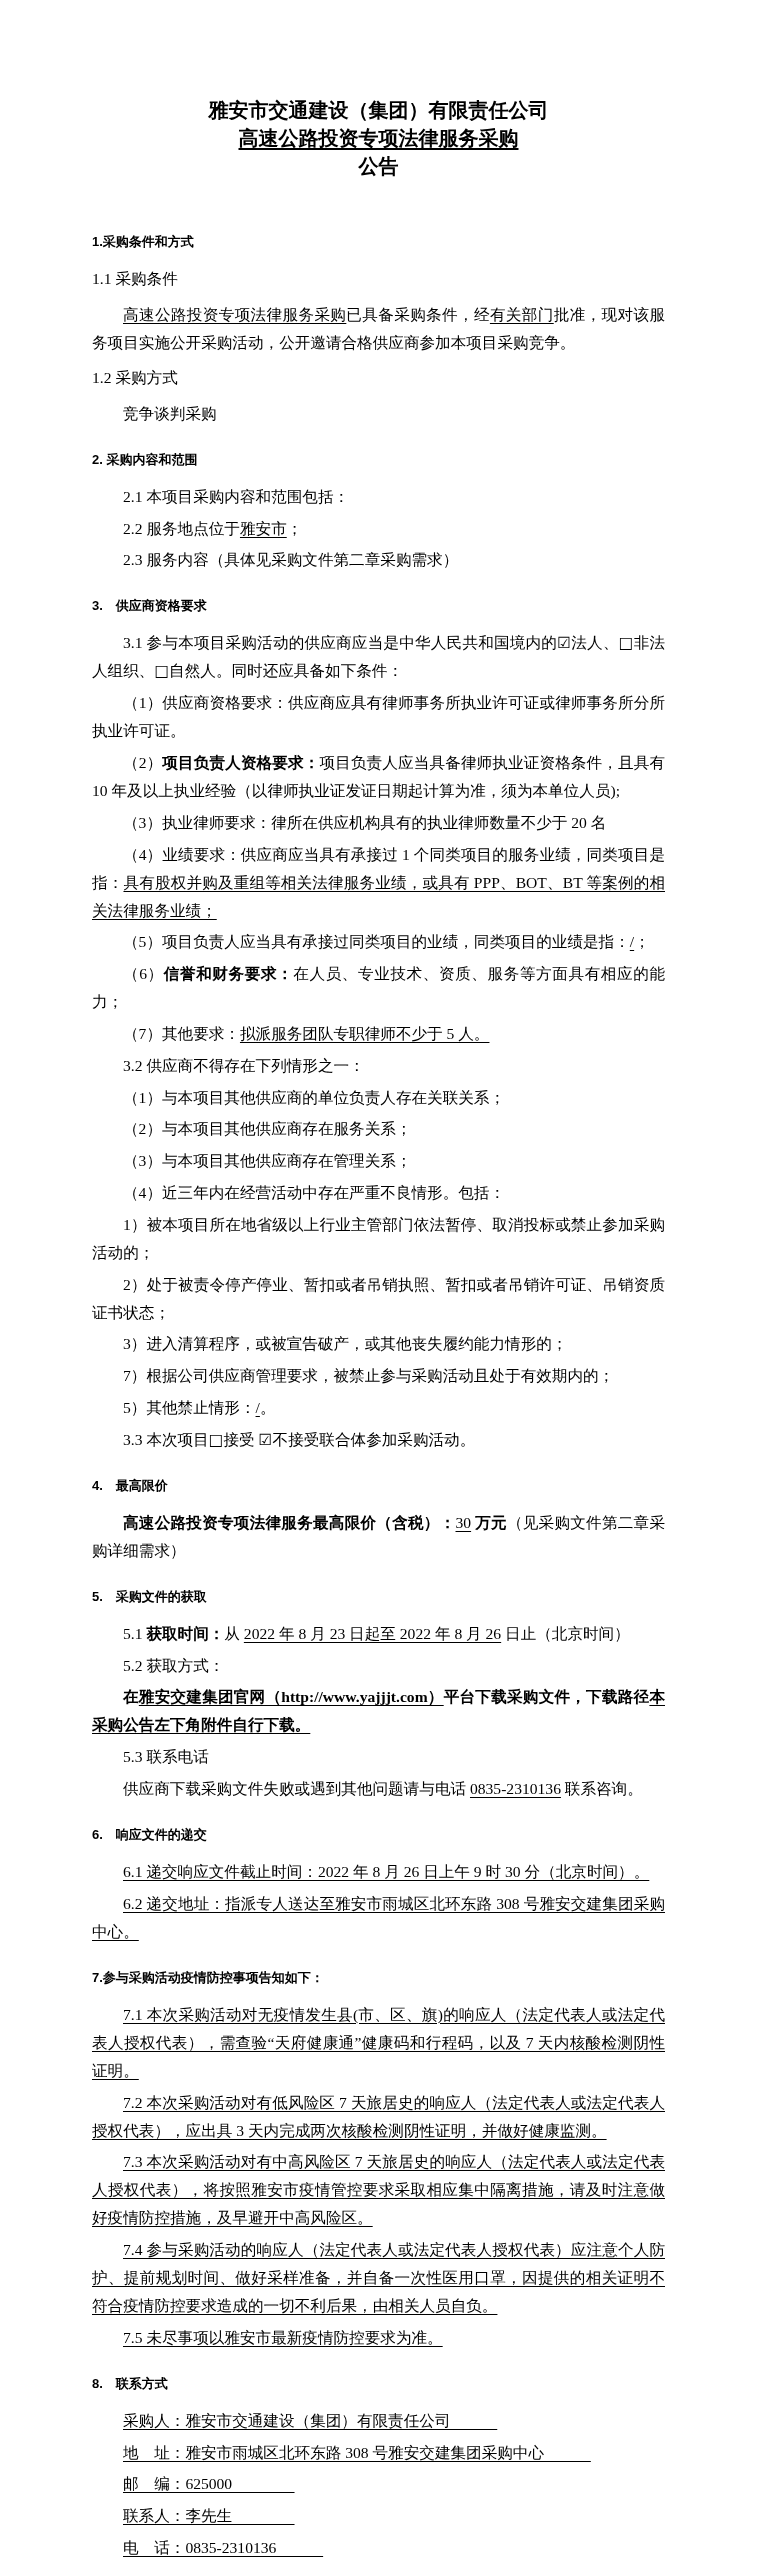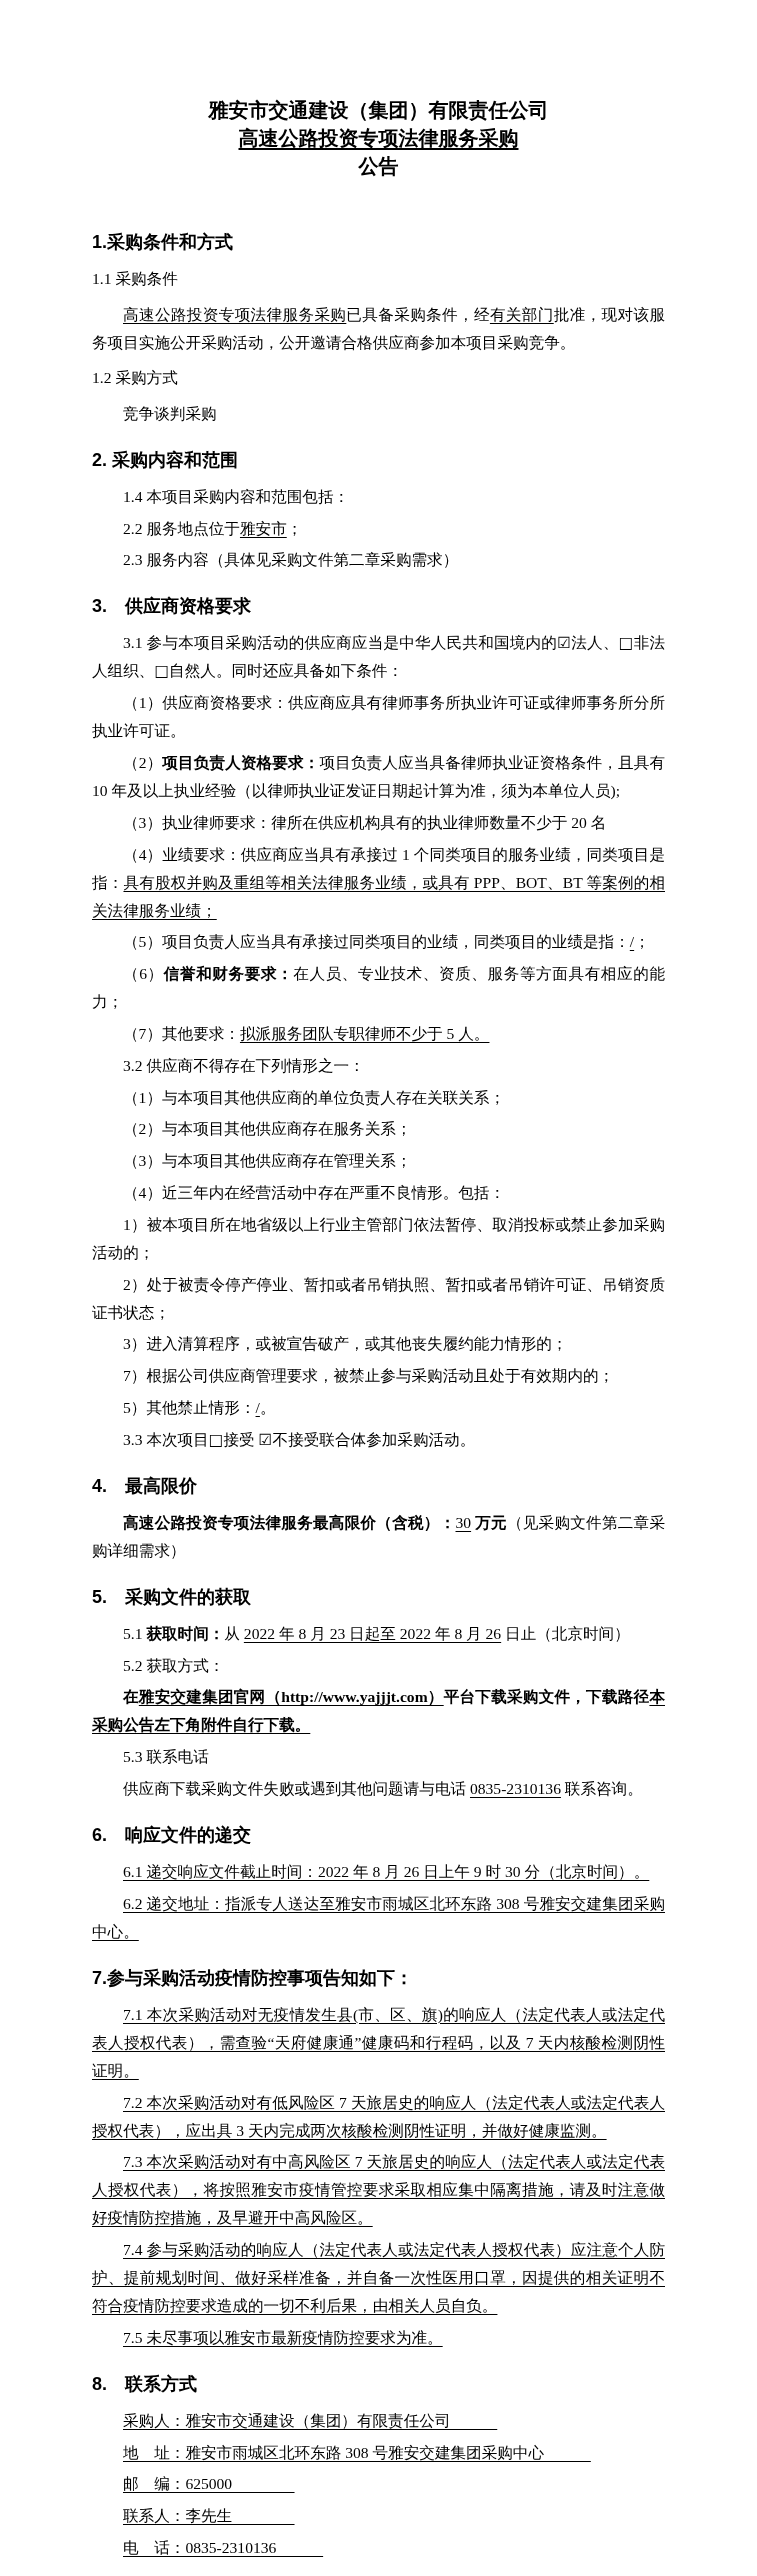--- a/index.html
+++ b/index.html
@@ -11,21 +11,21 @@
     font-size:15.6px;
   }
   .doc-title {
     text-align:center;
     font-family:"Liberation Sans","DejaVu Sans",sans-serif;
     font-weight:700; font-size:20px; line-height:28px;
   }
   .doc-title .line-u { text-decoration:underline; text-underline-offset:2.8px; }
   .hd {
     font-family:"Liberation Sans","DejaVu Sans",sans-serif;
-    font-weight:700; font-size:18px; line-height:26.5px;
+    font-weight:700; font-size:13px; line-height:26.5px;
     margin:19px 0 9.5px 0;
   }
   .hd-first { margin-top:49px; }
   .p { margin:3.8px 0; line-height:28px; text-align:justify; }
   .ind { text-indent:31px; }
   .sub { margin:7.6px 0; line-height:28px; }
   .u { text-decoration:underline; text-underline-offset:2.8px; }
   .b { font-weight:700; }
   .bu { font-weight:400; text-decoration:underline; text-underline-offset:2.8px; }
   .date-line { text-align:right; padding-right:64px; margin-top:40px; line-height:28px; }
@@ -42,21 +42,21 @@
     <div>公告</div>
   </div>
 
   <div class="hd hd-first">1.采购条件和方式</div>
   <p class="sub">1.1 采购条件</p>
   <p class="p ind"><span class="u">高速公路投资专项法律服务采购</span><span>已具备采购条件，经</span><span class="u">有关部门</span><span>批准，现对该服务项目实施公开采购活动，公开邀请合格供应商参加本项目采购竞争。</span></p>
   <p class="sub">1.2 采购方式</p>
   <p class="p ind">竞争谈判采购</p>
 
   <div class="hd">2. 采购内容和范围</div>
-  <p class="p ind">1.4 本项目采购内容和范围包括：</p>
+  <p class="p ind">2.1 本项目采购内容和范围包括：</p>
   <p class="p ind"><span>2.2 服务地点位于</span><span class="u">雅安市</span><span>；</span></p>
   <p class="p ind">2.3 服务内容（具体见采购文件第二章采购需求）</p>
 
   <div class="hd">3.　供应商资格要求</div>
   <p class="p ind"><span>3.1 参与本项目采购活动的供应商应当是中华人民共和国境内的</span><span class="cb">☑</span><span>法人、</span><span class="cb">□</span><span>非法人组织、</span><span class="cb">□</span><span>自然人。同时还应具备如下条件：</span></p>
   <p class="p ind">（1）供应商资格要求：供应商应具有律师事务所执业许可证或律师事务所分所执业许可证。</p>
   <p class="p ind"><span>（2）</span><span class="b">项目负责人资格要求：</span><span>项目负责人应当具备律师执业证资格条件，且具有 10 年及以上执业经验（以律师执业证发证日期起计算为准，须为本单位人员);</span></p>
   <p class="p ind">（3）执业律师要求：律所在供应机构具有的执业律师数量不少于 20 名</p>
   <p class="p ind"><span>（4）业绩要求：供应商应当具有承接过 1 个同类项目的服务业绩，同类项目是指：</span><span class="u">具有股权并购及重组等相关法律服务业绩，或具有 PPP、BOT、BT 等案例的相关法律服务业绩；</span></p>
   <p class="p ind"><span>（5）项目负责人应当具有承接过同类项目的业绩，同类项目的业绩是指：</span><span class="u">/</span><span>；</span></p>

